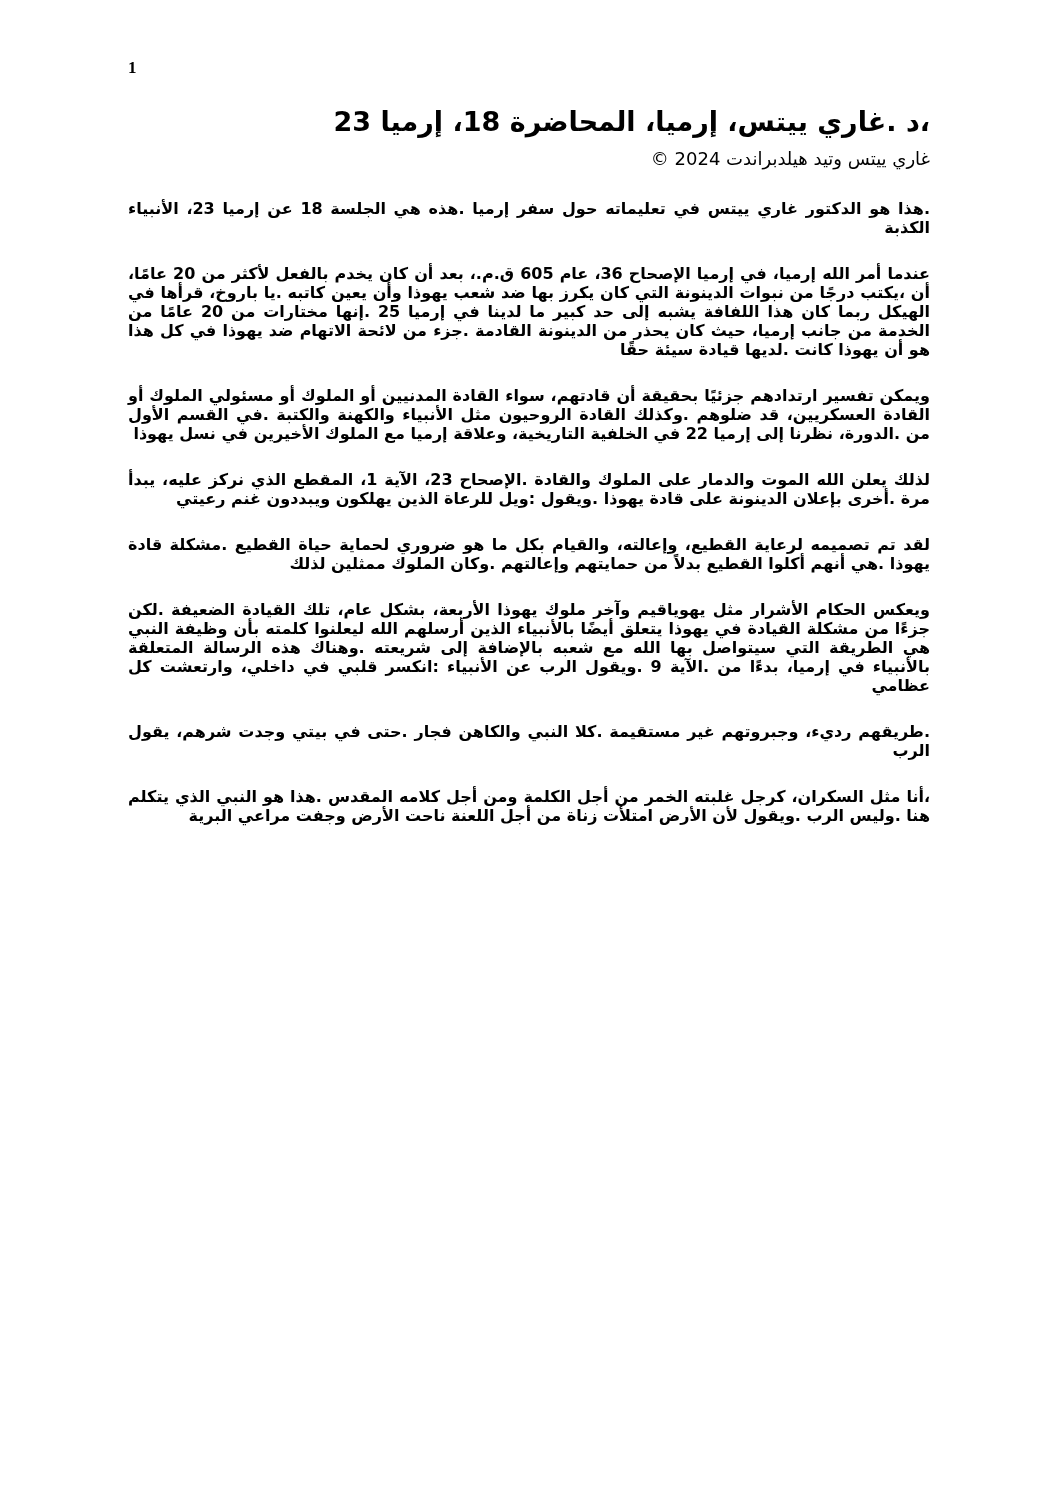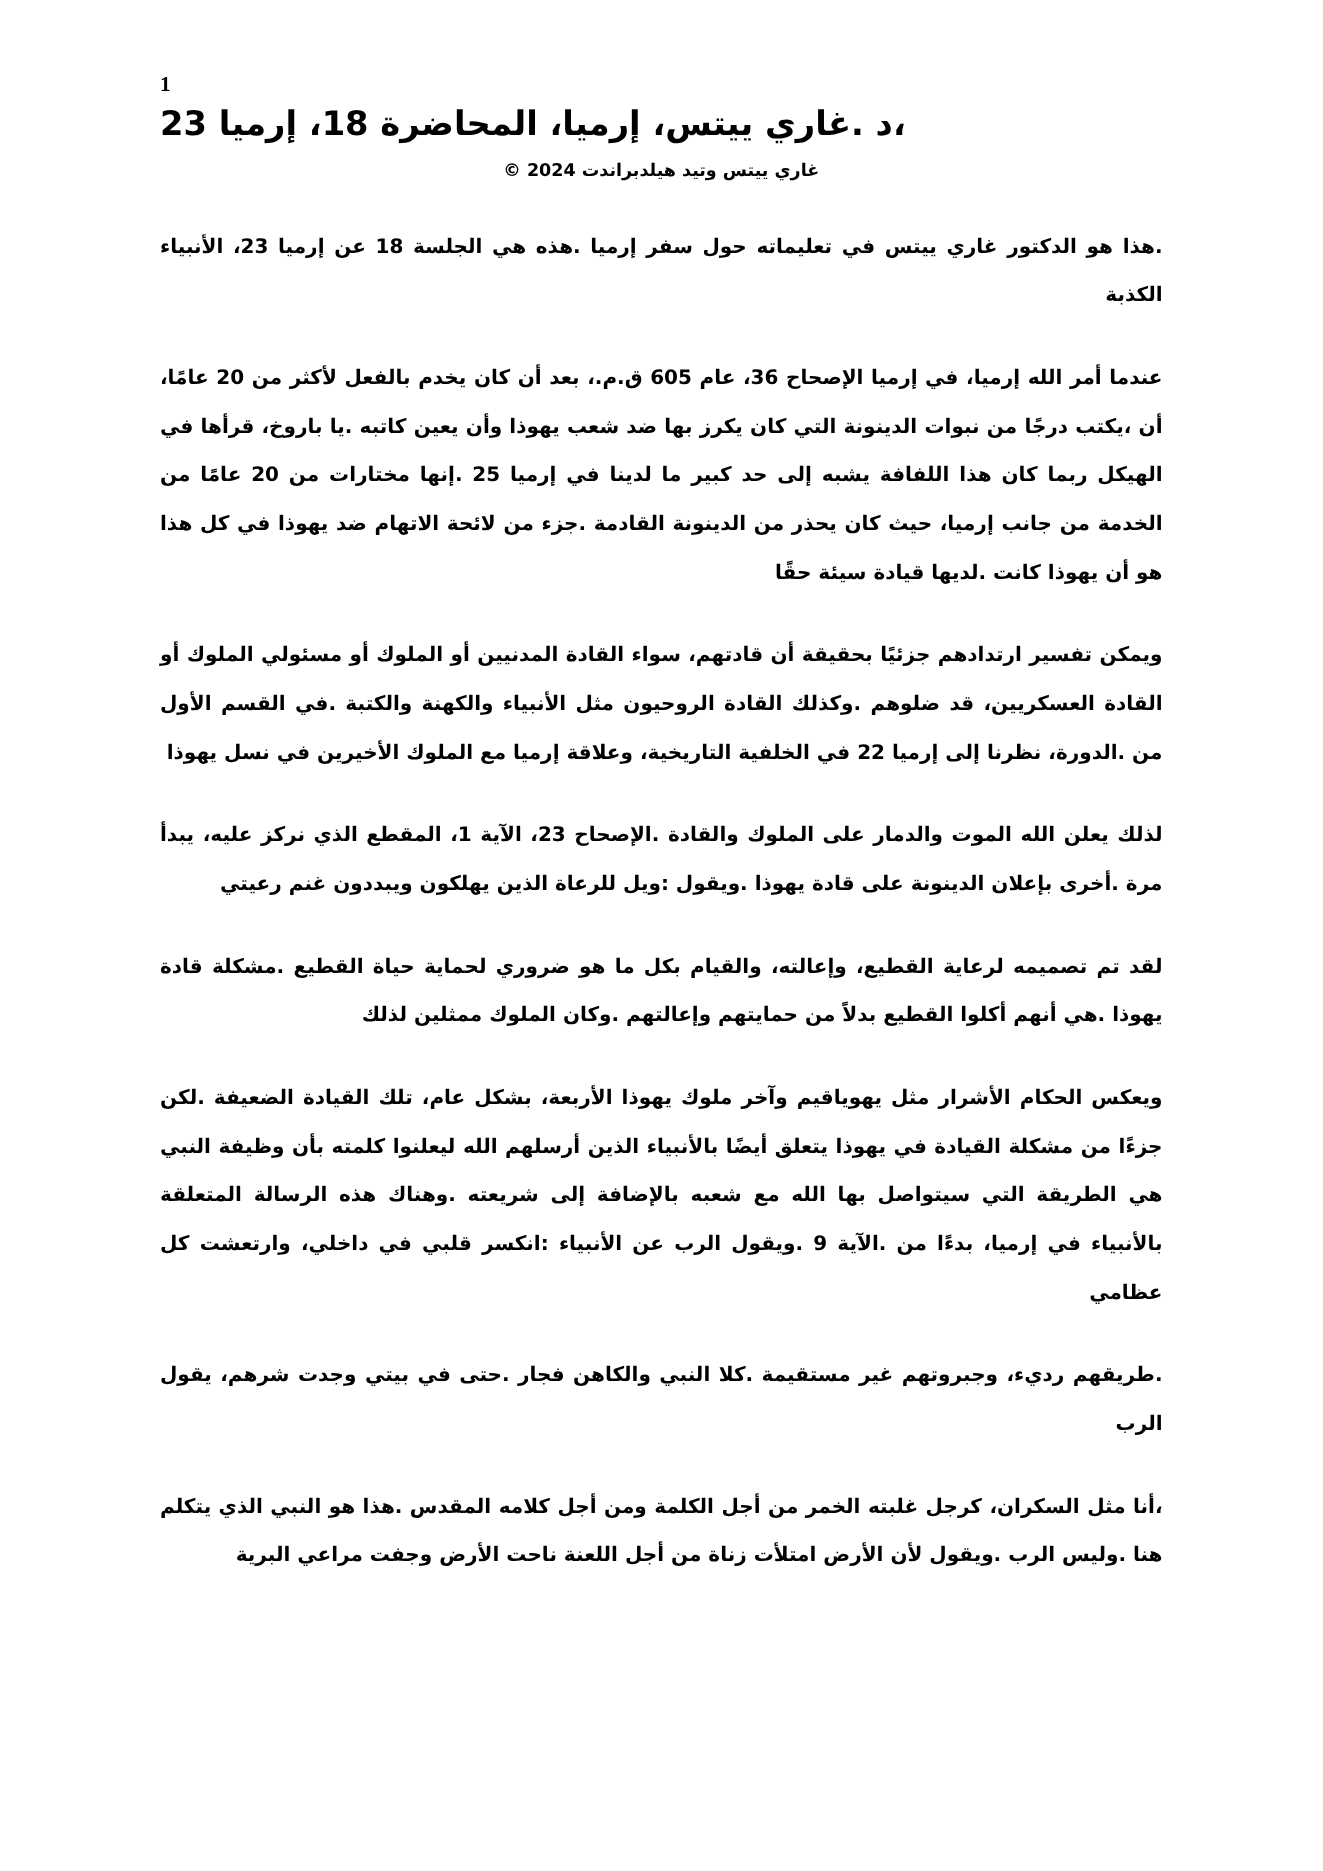--- a/index.html
+++ b/index.html
@@ -26,47 +26,46 @@
     font-size: 17px;
     font-weight: bold;
     color: #000000;
     direction: ltr;
   }
   .content {
     padding: 0 128px;
   }
   .doc-title {
     margin: 0;
-    padding-top: 78px;
-    text-align: left;
+    padding-top: 100px;
+    text-align: right;
     direction: rtl;
     unicode-bidi: plaintext;
     font-size: 27px;
     line-height: 43px;
     font-weight: bold;
     color: #000000;
   }
   .doc-title .tl { display: block; direction: rtl; }
   .byline {
     margin-top: 3px;
-    text-align: center;
     direction: rtl;
-    font-size: 14px;
+    font-size: 18px;
     line-height: 26px;
-    font-weight: bold;
+    font-weight: normal;
   }
   .body {
     margin-top: 27px;
   }
   .body p {
     direction: rtl;
     text-align: justify;
     text-justify: inter-word;
     font-size: 16px;
-    line-height: 39px;
+    line-height: 19px;
     font-weight: bold;
     margin: 0 0 27px 0;
     color: #000000;
   }
 </style>
 </head>
 <body>
 
 <div class="sheet">
   <div class="pagenum">1</div>

